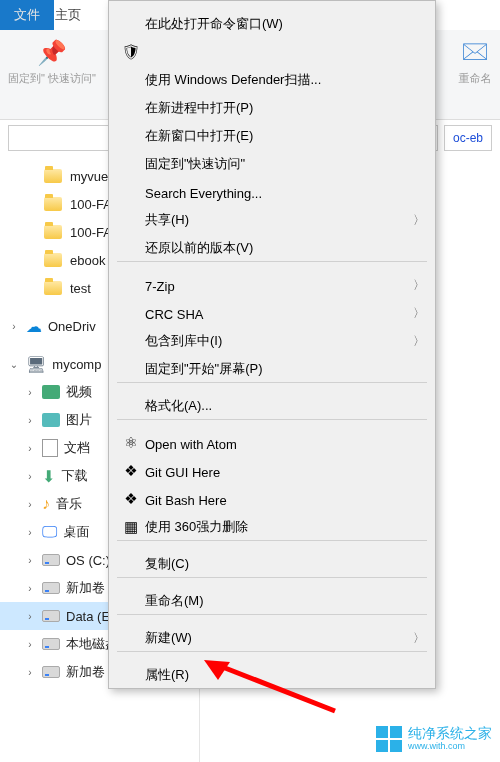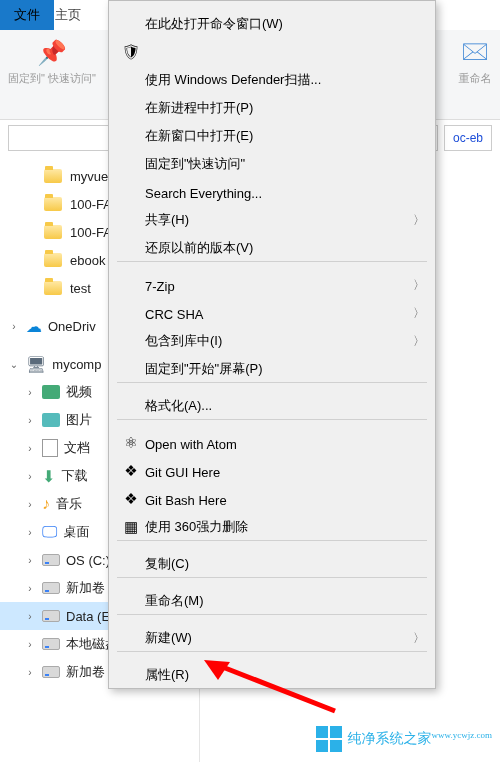--- a/index.html
+++ b/index.html
@@ -15,21 +15,21 @@
 
   
   .titlebar {
     height: 30px;
     background: #fff;
     display: flex;
     align-items: flex-end;
   }
   .file-tab {
     background: #1979ca;
-    color: #000000;
+    color: #e5e5e5;
     padding: 6px 14px;
     font-size: 13px;
   }
   .ribbon-tab {
     padding: 6px 1px;
     color: #444;
   }
   .ribbon {
     height: 90px;
     background: #f5f6f7;
@@ -223,21 +223,21 @@
     font-size: 14px;
     color: #2bb1e8;
     z-index: 300;
   }
   .wm-logo {
     width: 26px; height: 26px;
     display: grid; grid-template-columns: 1fr 1fr; grid-template-rows: 1fr 1fr;
     gap: 2px;
   }
   .wm-logo > div { background:#2bb1e8; }
-  .wm-text { display:flex; line-height:1.1;font-family:Liberation Serif, serif; }
+  .wm-text { display:flex; flex-direction:column; line-height:1.1; }
   .wm-small { font-size: 9px; color:#2bb1e8; }
 </style>
 </head>
 <body>
 
 <div class="titlebar">
   <div class="file-tab">文件</div>
   <div class="ribbon-tab">主页</div>
 </div>
 
@@ -481,15 +481,15 @@
 
 <div class="watermark">
   <div class="wm-logo">
     <div></div>
       <div></div>
       <div></div>
       <div></div>
   </div>
   <div class="wm-text">
     <span>纯净系统之家</span>
-    <span class="wm-small">www.ycwjz.com</span>
+    <span class="wm-small">www.with.com</span>
   </div>
 </div>
 
 </body></html>

